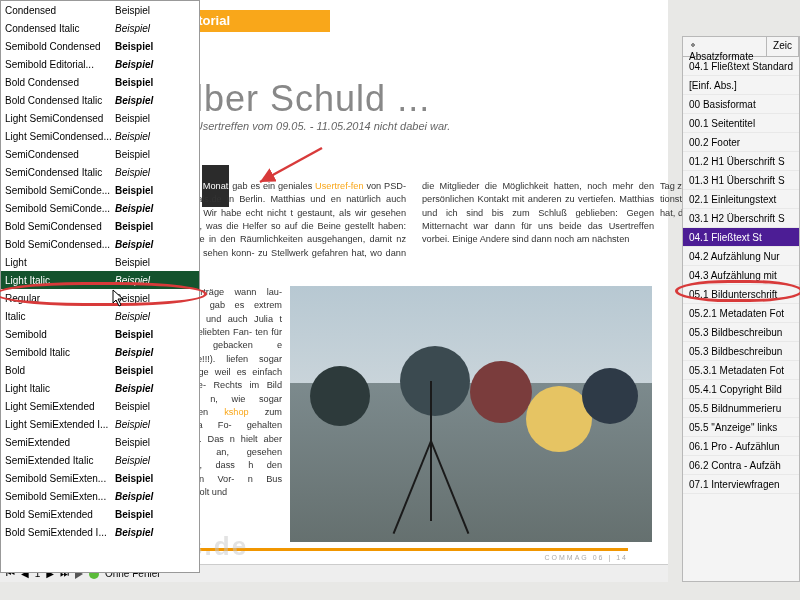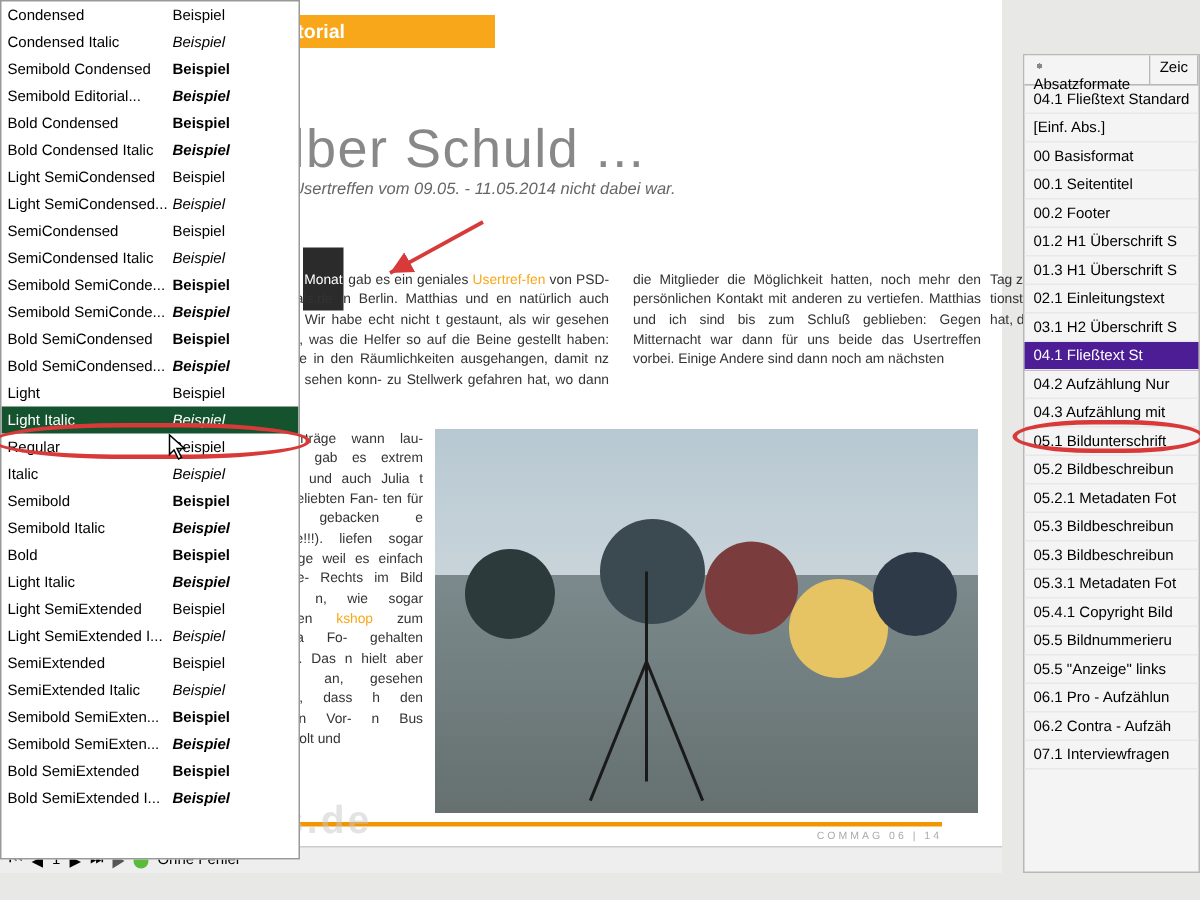--- a/index.html
+++ b/index.html
@@ -253,21 +253,20 @@
         <div class="panel-row indent">00.1 Seitentitel</div>
         <div class="panel-row indent">00.2 Footer</div>
         <div class="panel-row indent">01.2 H1 Überschrift S</div>
         <div class="panel-row indent">01.3 H1 Überschrift S</div>
         <div class="panel-row indent">02.1 Einleitungstext</div>
         <div class="panel-row indent">03.1 H2 Überschrift S</div>
         <div class="panel-row indent sel">04.1 Fließtext St</div>
         <div class="panel-row indent">04.2 Aufzählung Nur</div>
         <div class="panel-row indent">04.3 Aufzählung mit</div>
         <div class="panel-row indent">05.1 Bildunterschrift</div>
-        <div class="panel-row indent">05.2 Bildbeschreibun</div>
         <div class="panel-row indent">05.2.1 Metadaten Fot</div>
         <div class="panel-row indent">05.3 Bildbeschreibun</div>
         <div class="panel-row indent">05.3 Bildbeschreibun</div>
         <div class="panel-row indent">05.3.1 Metadaten Fot</div>
         <div class="panel-row indent">05.4.1 Copyright Bild</div>
         <div class="panel-row indent">05.5 Bildnummerieru</div>
         <div class="panel-row indent">05.5 "Anzeige" links</div>
         <div class="panel-row indent">06.1 Pro - Aufzählun</div>
         <div class="panel-row indent">06.2 Contra - Aufzäh</div>
         <div class="panel-row indent">07.1 Interviewfragen</div>

